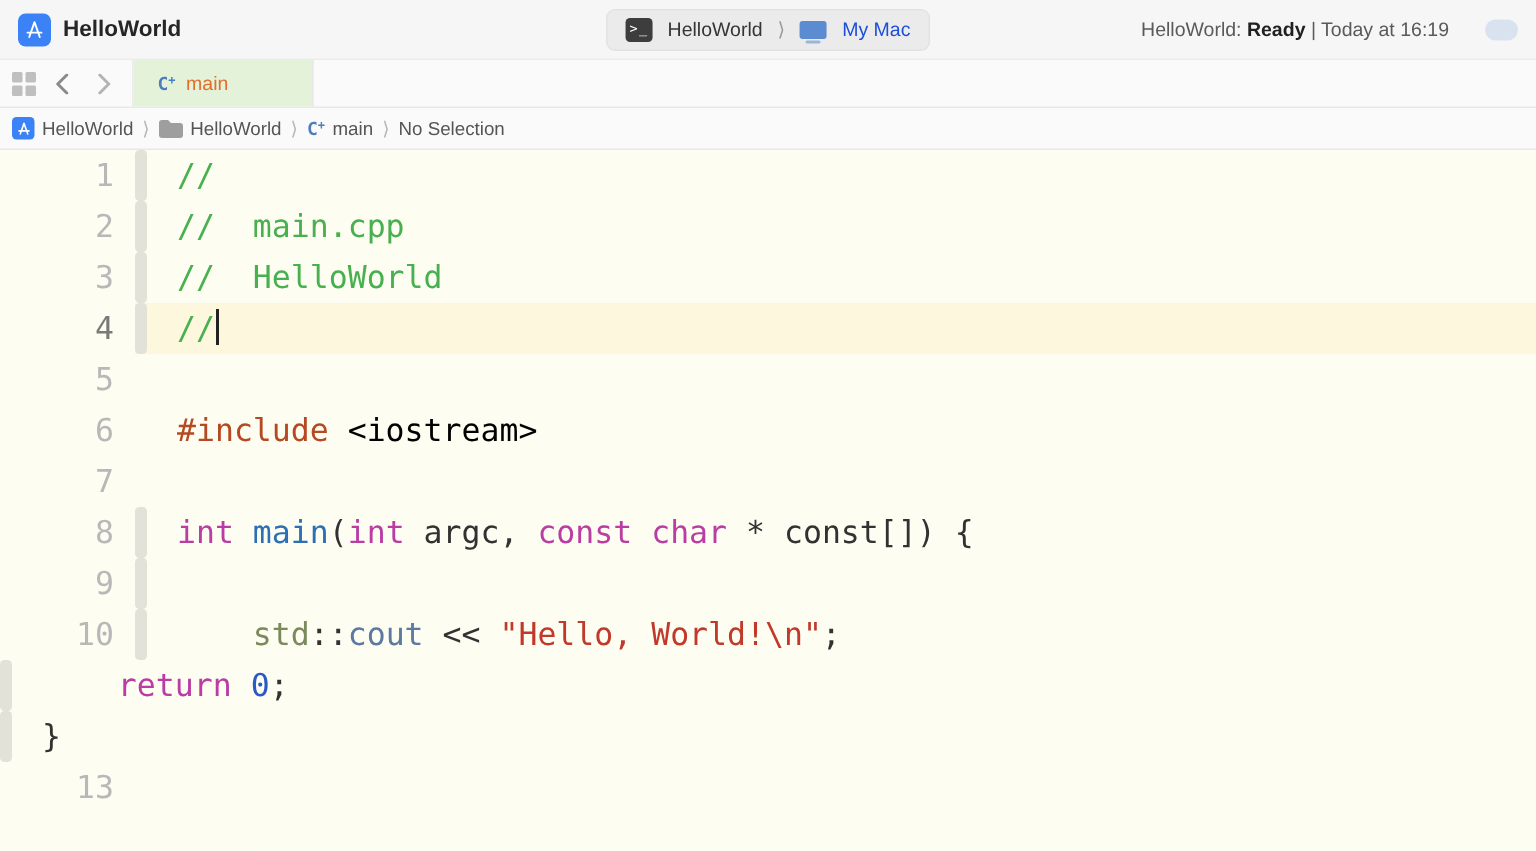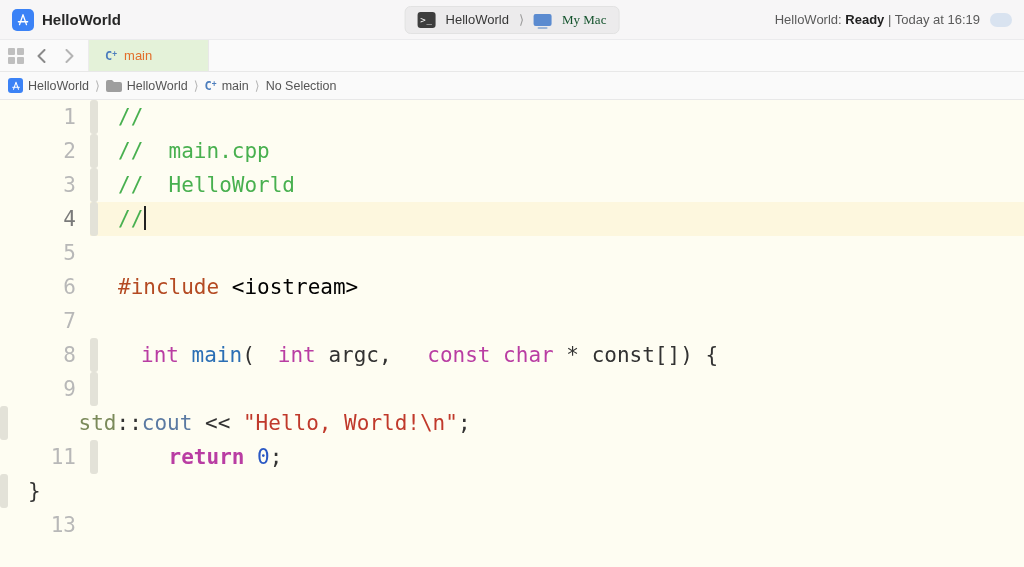--- a/index.html
+++ b/index.html
@@ -27,24 +27,24 @@
   }
   .scheme-icon {
     width:18px; height:16px; border-radius:3px; background:#3d3d3d;
     display:inline-flex;align-items:center;justify-content:center;
   }
   .scheme-icon span{color:#fff;font-size:9px;font-family:"SF Mono","Menlo",monospace;letter-spacing:1px;}
   .center .scheme-name{color:#363636;font-size:13px;}
   .center .chev{color:#9b9b9b;}
   .dest-icon{width:18px;height:12px;background:#5b8bd0;border-radius:2px;position:relative;}
   .dest-icon::after{content:"";position:absolute;bottom:-3px;left:4px;width:10px;height:2px;background:#9db6d8;border-radius:1px;}
-  .center .dest-name{color:#14532d;font-family:Liberation Serif, serif;}
+  .center .dest-name{color:#1d4ed8;}
 
   .toolbar .status {
-    margin-left:auto; display:flex; align-items:center; gap:10px;
+    margin-left:auto; display:flex; align-items:center; gap:24px;
     color:#5a5a5a; font-size:13px;
   }
   .status .state{font-weight:600;color:#212121;}
   .status .cloud{width:22px;height:14px;border-radius:8px;background:#d9e3f0;}
 
   
   .tabbar {
     display:flex; align-items:stretch; height:32px;
     background:#fafafa; border-bottom:1px solid #e8e8e8;
   }
@@ -94,22 +94,22 @@
   .ribbon.off{background:transparent;}
   .code{padding-left:18px;flex:1;}
   .row.hl{background:#fdf7de;}
   .row.hl .gutter{color:#7a7a7a;font-weight:500;}
   .cursor{display:inline-block;width:1.5px;height:24px;background:#222;vertical-align:-4px;margin-left:1px;}
 
   
   .c-comment{color:#48b04f;}
   .c-pp{color:#b44a22;}
   .c-inc{color:#000000;}
-  .c-kw{color:#b93da3;font-weight:bold;}
-  .c-type{color:#b93da3;margin-left:23px;}
+  .c-kw{color:#b93da3;}
+  .c-type{color:#b93da3;}
   .c-fn{color:#2b6fb5;}
   .c-ns{color:#7b8a5a;}
   .c-member{color:#5b7aa2;}
   .c-str{color:#c0392b;}
   .c-num{color:#2a58c4;}
   .c-plain{color:#323232;}
 </style>
 </head>
 <body>
 
@@ -196,17 +196,17 @@
 <div class="editor" id="editor">
     <div class="row"><div class="gutter">1</div><div class="ribbon"></div><div class="code"><span class="c-comment">//</span></div></div>
     <div class="row"><div class="gutter">2</div><div class="ribbon"></div><div class="code"><span class="c-comment">//  main.cpp</span></div></div>
     <div class="row"><div class="gutter">3</div><div class="ribbon"></div><div class="code"><span class="c-comment">//  HelloWorld</span></div></div>
     <div class="row hl"><div class="gutter">4</div><div class="ribbon"></div><div class="code"><span class="c-comment">//</span><span class="cursor"></span></div></div>
     <div class="row"><div class="gutter">5</div><div class="ribbon off"></div><div class="code"></div></div>
     <div class="row"><div class="gutter">6</div><div class="ribbon off"></div><div class="code"><span class="c-pp">#include </span><span class="c-inc">&lt;iostream&gt;</span></div></div>
     <div class="row"><div class="gutter">7</div><div class="ribbon off"></div><div class="code"></div></div>
     <div class="row"><div class="gutter">8</div><div class="ribbon"></div><div class="code"><span class="c-type">int </span><span class="c-fn">main</span><span class="c-plain">(</span><span class="c-type">int</span><span class="c-plain"> argc, </span><span class="c-type">const char</span><span class="c-plain"> * const[]) {</span></div></div>
     <div class="row"><div class="gutter">9</div><div class="ribbon"></div><div class="code"><span class="c-plain">    </span></div></div>
-    <div class="row"><div class="ribbon"></div><div class="code"><span class="c-plain">    </span><span class="c-ns">std</span><span class="c-plain">::</span><span class="c-member">cout</span><span class="c-plain"> &lt;&lt; </span><span class="c-str">"Hello, World!\n"</span><span class="c-plain">;</span></div></div>
-    <div class="row"><div class="gutter">11</div><div class="ribbon"></div><div class="code"><span class="c-plain">    </span><span class="c-kw">return</span><span class="c-plain"> </span><span class="c-num">0</span><span class="c-plain">;</span></div></div>
+    <div class="row"><div class="gutter">10</div><div class="ribbon"></div><div class="code"><span class="c-plain">    </span><span class="c-ns">std</span><span class="c-plain">::</span><span class="c-member">cout</span><span class="c-plain"> &lt;&lt; </span><span class="c-str">"Hello, World!\n"</span><span class="c-plain">;</span></div></div>
+    <div class="row"><div class="ribbon"></div><div class="code"><span class="c-plain">    </span><span class="c-kw">return</span><span class="c-plain"> </span><span class="c-num">0</span><span class="c-plain">;</span></div></div>
     <div class="row"><div class="ribbon"></div><div class="code"><span class="c-plain">}</span></div></div>
     <div class="row"><div class="gutter">13</div><div class="ribbon off"></div><div class="code"></div></div>
   </div>
 
 </body></html>

